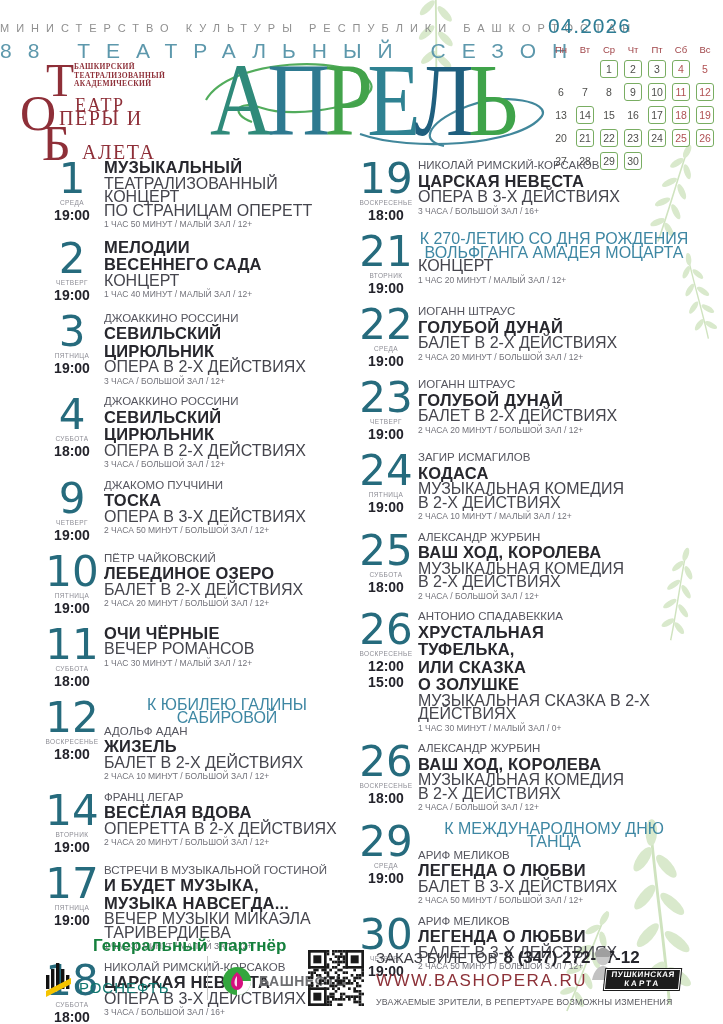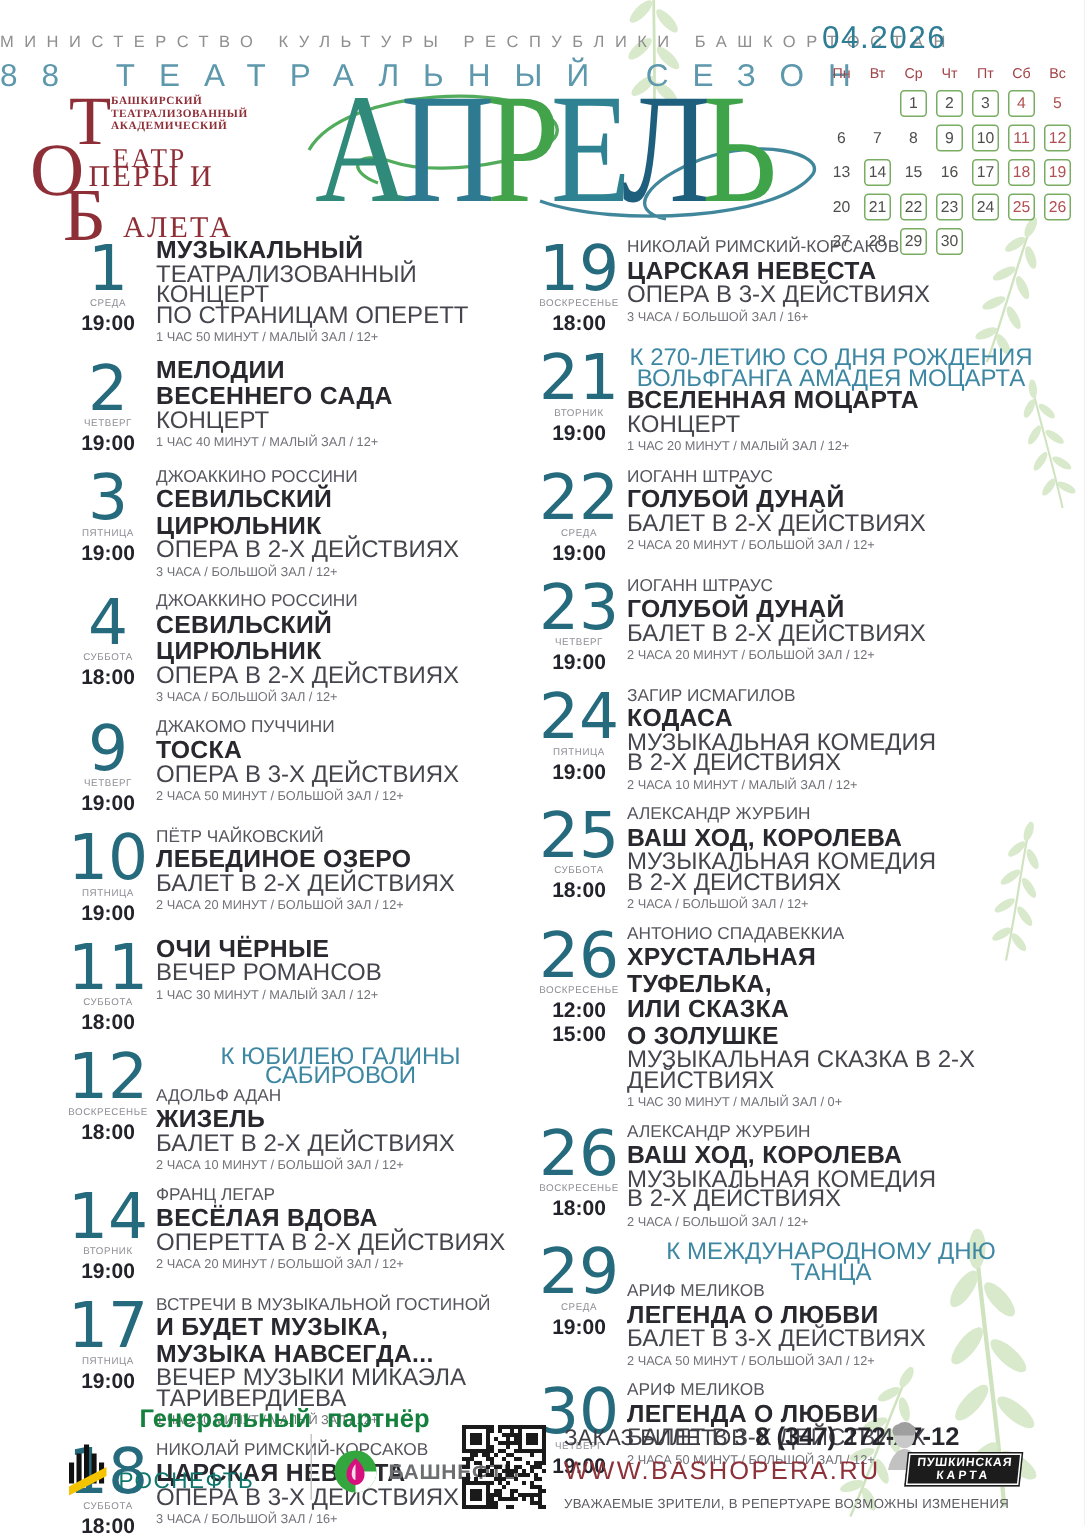--- a/index.html
+++ b/index.html
@@ -416,21 +416,20 @@
       </div>
       <div class="event">
         <div class="ev-date">
           <div class="ev-num">21</div>
           <div class="ev-day">ВТОРНИК</div>
           <div class="ev-time">19:00</div>
         </div>
         <div class="ev-info">
           <div class="ev-note">К 270-ЛЕТИЮ СО ДНЯ РОЖДЕНИЯ</div>
           <div class="ev-note">ВОЛЬФГАНГА АМАДЕЯ МОЦАРТА</div>
-          <div class="ev-title">ВСЕЛЕННАЯ МОЦАРТА</div>
           <div class="ev-subtitle">КОНЦЕРТ</div>
           <div class="ev-details">1 ЧАС 20 МИНУТ / МАЛЫЙ ЗАЛ / 12+</div>
         </div>
       </div>
       <div class="event">
         <div class="ev-date">
           <div class="ev-num">22</div>
           <div class="ev-day">СРЕДА</div>
           <div class="ev-time">19:00</div>
         </div>

